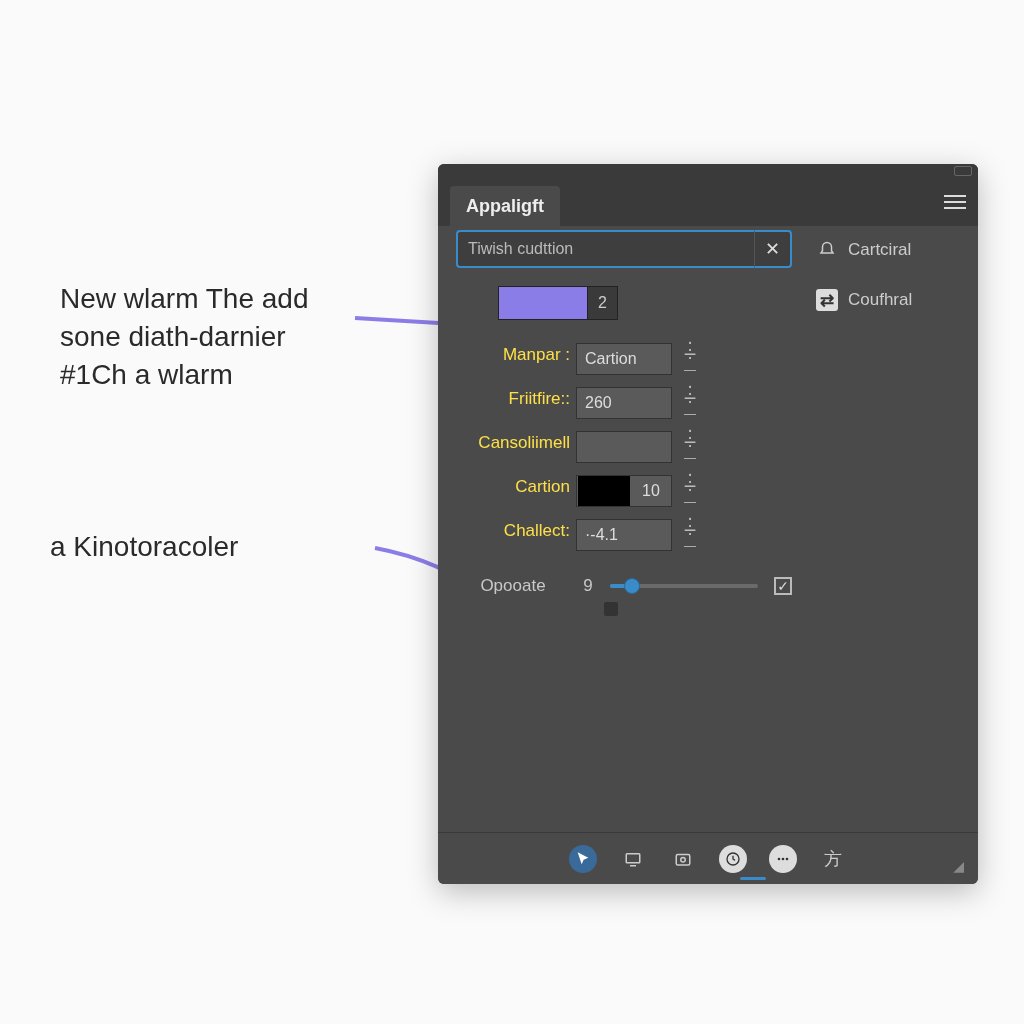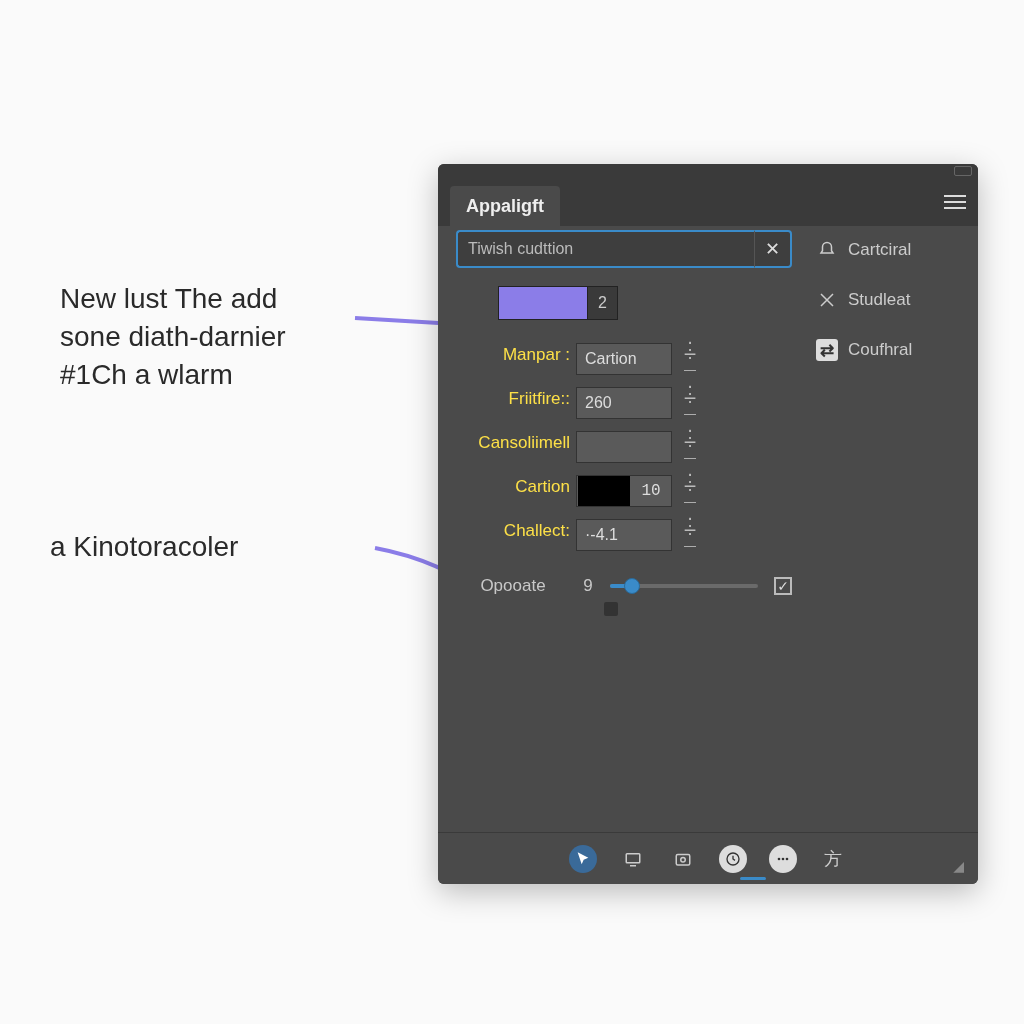--- a/index.html
+++ b/index.html
@@ -179,21 +179,20 @@
     color: #ddd;
     font-size: 16px;
     padding: 0 8px;
     outline: none;
     margin-top: 8px;
   }
   .prop-input.withsw {
     display:flex;
     align-items:center;
     padding:0;
-    font-family:Liberation Mono, monospace;
   }
   .inner-swatch {
     width: 52px; height: 30px; background:#000; margin:1px;
   }
   .inner-val {
     flex:1; text-align:center; color:#ddd; font-size:16px;
   }
   .stepper {
     width: 28px;
     height: 32px;
@@ -334,21 +333,21 @@
     right:14px;
     bottom:10px;
     color:#888;
     font-size:14px;
   }
 </style>
 </head>
 <body>
 
 <div class="annotation annotation-1">
-  <span>New lust The add</span><br>
+  <span>New wlarm The add</span><br>
   <span>sone diath-darnier</span><br>
   <span>#1Ch a wlarm</span>
 </div>
 <div class="annotation annotation-2">
   <br>
   <span>a Kinotoracoler</span>
 </div>
 
 <svg class="arrow" style="left:350px; top:300px; width:140px; height:40px;">
   <defs>
@@ -454,28 +453,20 @@
 
     <div class="right-col">
       <button class="side-btn">
         <span class="sicon">
           <svg width="18" height="18" viewBox="0 0 24 24" fill="none" stroke="currentColor" stroke-width="2">
               <path d="M6 8a6 6 0 0112 0v5l2 3H4l2-3V8z"></path>
             </svg>
         </span>
         <span>Cartciral</span>
       </button>
-      <button class="side-btn">
-        <span class="sicon">
-          <svg width="18" height="18" viewBox="0 0 24 24" fill="none" stroke="currentColor" stroke-width="2">
-              <path d="M4 20L20 4M4 4l16 16"></path>
-            </svg>
-        </span>
-        <span>Studleat</span>
-      </button>
       <button class="side-btn boxed">
         <span class="sicon">⇄</span>
         <span>Coufhral</span>
       </button>
     </div>
   </div>
 
   <div class="panel-footer">
     <div class="ficon active">
       <svg width="16" height="16" viewBox="0 0 24 24" fill="currentColor">

